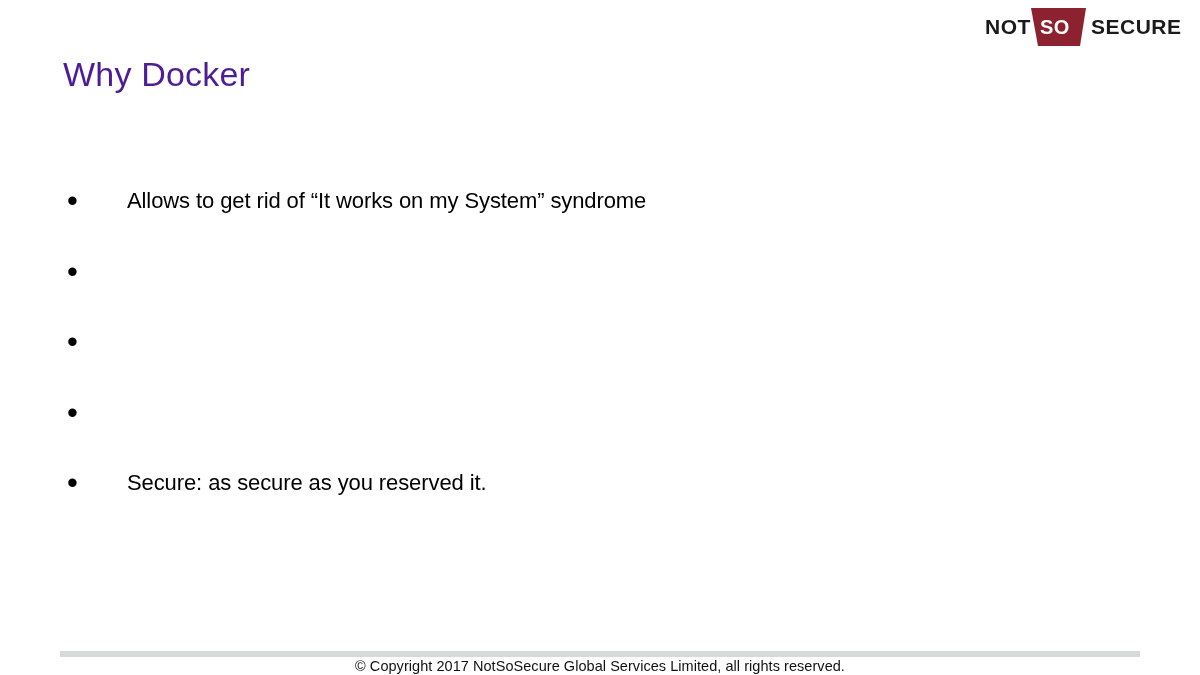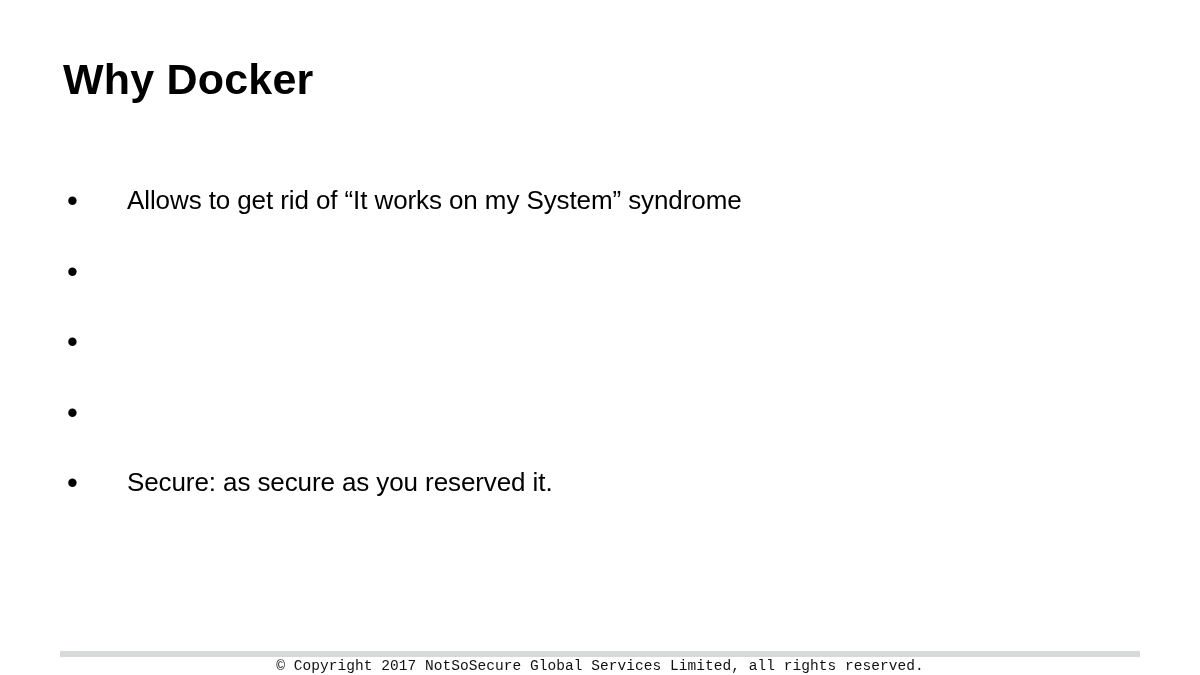--- a/index.html
+++ b/index.html
@@ -32,23 +32,23 @@
     display: block;
     width: 210px;
     height: 40px;
   }
 
   
   .slide-title {
     position: absolute;
     left: 63px;
     top: 55px;
-    font-size: 43px;
-    font-weight: bold;
-    color: #000000;
+    font-size: 34px;
+    font-weight: normal;
+    color: #4c1d95;
     letter-spacing: 0.2px;
     line-height: 1.15;
     white-space: nowrap;
   }
 
   
   .bullet-list {
     position: absolute;
     left: 63px;
     top: 178px;
@@ -65,21 +65,21 @@
     flex: 0 0 64px;
     font-size: 31px;
     line-height: 45px;
     color: #000000;
     text-align: left;
     padding-left: 4px;
     box-sizing: border-box;
   }
   .bullet-text {
     flex: 1 1 auto;
-    font-size: 26px;
+    font-size: 22px;
     line-height: 45px;
     color: #000000;
     white-space: nowrap;
     letter-spacing: -0.1px;
   }
 
   
   .footer-rule {
     position: absolute;
     left: 60px;
@@ -91,28 +91,35 @@
   .footer-text {
     position: absolute;
     left: 0;
     top: 658px;
     width: 1200px;
     text-align: center;
     font-size: 14.5px;
     color: #111111;
     letter-spacing: 0.05px;
     white-space: nowrap;
-    font-family: Liberation Mono, monospace;
   }
 </style>
 </head>
 <body>
 
 <div class="slide">
 
+  <div class="logo">
+    <svg class="logo-svg" viewBox="0 0 210 40" xmlns="http://www.w3.org/2000/svg">
+      <polygon points="48,1 103,1 97,39 55,39" fill="#8C2230"></polygon>
+      <text x="2" y="27" font-family="'Liberation Sans', sans-serif" font-size="21" font-weight="bold" fill="#1A1A1A" letter-spacing="0.5">NOT</text>
+      <text x="57" y="27" font-family="'Liberation Sans', sans-serif" font-size="20" font-weight="bold" fill="#FFFFFF" letter-spacing="0.5">SO</text>
+      <text x="108" y="27" font-family="'Liberation Sans', sans-serif" font-size="21" font-weight="bold" fill="#1A1A1A" letter-spacing="0.5">SECURE</text>
+    </svg>
+  </div>
 
   <div class="slide-title">Why Docker</div>
 
   <div class="bullet-list">
 
     <div class="bullet-row">
       <span class="bullet-marker">•</span>
       <span class="bullet-text">Allows to get rid of “It works on my System” syndrome</span>
     </div>
 

